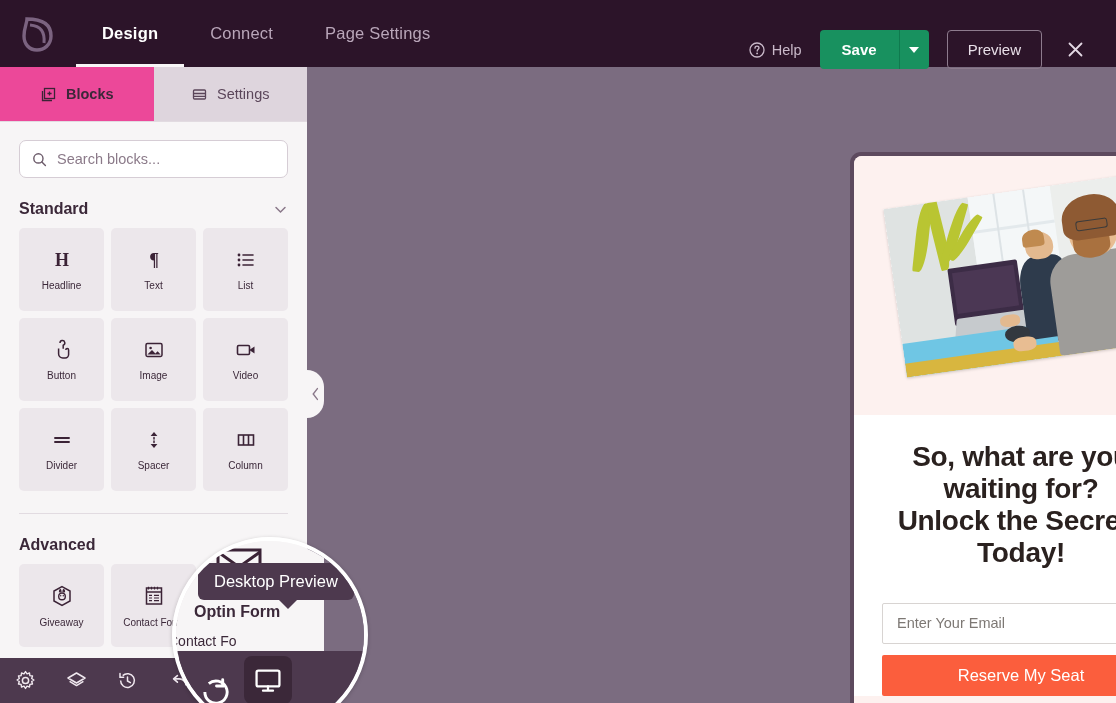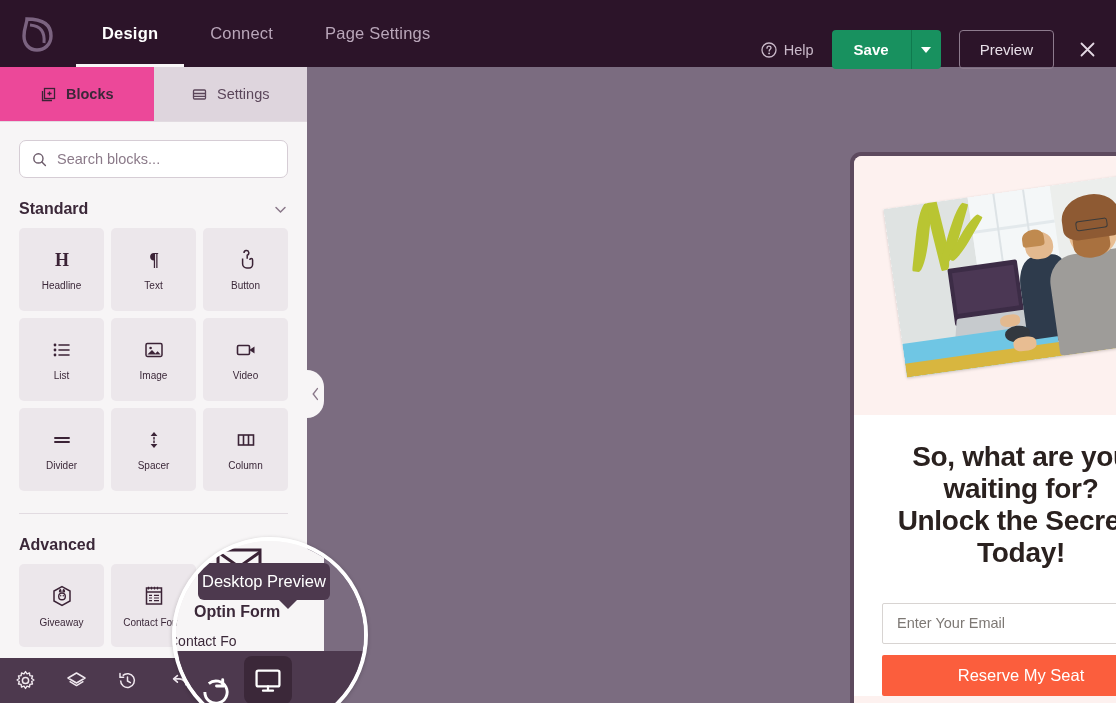--- a/index.html
+++ b/index.html
@@ -31,21 +31,21 @@
     color: #b9a6b9; font-size: 16.5px; letter-spacing: .2px;
     cursor: pointer; white-space: nowrap;
   }
   .nav-tab.active { color: #ffffff; font-weight: bold; }
   .nav-tab.active::after {
     content: ""; position: absolute; bottom: 0; left: 0; right: 0;
     height: 3px; background: #f7f5f6;
   }
   .header-right {
     margin-left: auto; display: flex; align-items: center;
-    gap: 18px; padding-right: 14px; margin-top: 32px;
+    gap: 18px; padding-right: 26px; margin-top: 32px;
   }
   .help-btn {
     display: flex; align-items: center; gap: 7px;
     color: #c9b9c9; font-size: 14.5px; cursor: pointer;
   }
   .save-group { display: flex; align-items: stretch; border-radius: 4px; overflow: hidden; }
   .save-btn {
     background: #18915f; color: #fff; font-size: 15px; font-weight: bold;
     padding: 0 22px; height: 39px; display: flex; align-items: center;
     cursor: pointer; border: none;
@@ -297,21 +297,21 @@
     position: absolute; left: 18px; top: 62px;
     font-size: 16px; color: #3b2839; font-weight: bold; white-space: nowrap;
   }
   .mag-contact {
     position: absolute; left: -8px; top: 92px;
     font-size: 14px; color: #3b2839; white-space: nowrap;
   }
   .tooltip {
     position: absolute; left: 22px; top: 22px;
     background: #4d394e; color: #ffffff;
-    font-size: 16.5px; padding: 9px 4px; border-radius: 6px;
+    font-size: 16.5px; padding: 9px 16px; border-radius: 6px;
     white-space: nowrap; z-index: 3;
   }
   .tooltip::after {
     content: ""; position: absolute; left: 80px; bottom: -9px;
     width: 0; height: 0;
     border-left: 10px solid transparent;
     border-right: 10px solid transparent;
     border-top: 10px solid #4d394e;
   }
   .mag-refresh { position: absolute; left: 22px; top: 133px; color: #fff; z-index: 4; }
@@ -485,36 +485,36 @@
         <span class="block-icon">
           <svg width="22" height="22" viewBox="0 0 22 22">
               <text x="11" y="17" text-anchor="middle" font-size="18" font-weight="bold" font-family="Liberation Serif, serif" fill="#3b2336">¶</text>
             </svg>
         </span>
         <span class="block-label">Text</span>
       </div>
       <div class="block-card">
         <span class="block-icon">
           <svg width="22" height="22" viewBox="0 0 22 22">
-            <path d="M9 4 a2.4 2.4 0 1 1 3.2 2.2 v3.6" fill="none" stroke="#3b2336" stroke-width="1.5"></path>
-            <path d="M7.6 9.5 v5.2 a4.2 4.2 0 0 0 4.2 4.2 h2.4 a3.4 3.4 0 0 0 3.4-3.4 v-4.6 a1.4 1.4 0 0 0-2.8 0" fill="none" stroke="#3b2336" stroke-width="1.5"></path>
-          </svg>
-        </span>
-        <span class="block-label">Button</span>
-      </div>
-      <div class="block-card">
-        <span class="block-icon">
-          <svg width="22" height="22" viewBox="0 0 22 22">
             <circle cx="4" cy="6" r="1.4" fill="#3b2336"></circle>
               <circle cx="4" cy="11" r="1.4" fill="#3b2336"></circle>
               <circle cx="4" cy="16" r="1.4" fill="#3b2336"></circle>
             <path d="M8 6 H18 M8 11 H18 M8 16 H18" stroke="#3b2336" stroke-width="1.6" stroke-linecap="round"></path>
           </svg>
         </span>
         <span class="block-label">List</span>
+      </div>
+      <div class="block-card">
+        <span class="block-icon">
+          <svg width="22" height="22" viewBox="0 0 22 22">
+            <path d="M9 4 a2.4 2.4 0 1 1 3.2 2.2 v3.6" fill="none" stroke="#3b2336" stroke-width="1.5"></path>
+            <path d="M7.6 9.5 v5.2 a4.2 4.2 0 0 0 4.2 4.2 h2.4 a3.4 3.4 0 0 0 3.4-3.4 v-4.6 a1.4 1.4 0 0 0-2.8 0" fill="none" stroke="#3b2336" stroke-width="1.5"></path>
+          </svg>
+        </span>
+        <span class="block-label">Button</span>
       </div>
       <div class="block-card">
         <span class="block-icon">
           <svg width="22" height="22" viewBox="0 0 22 22">
             <rect x="3" y="4.5" width="16" height="13" rx="1.4" fill="none" stroke="#3b2336" stroke-width="1.5"></rect>
             <circle cx="7.6" cy="9" r="1.3" fill="#3b2336"></circle>
             <path d="M4.4 15.6 L9 11 L12.4 14.4 L14.6 12.2 L17.6 15.6 Z" fill="#3b2336"></path>
           </svg>
         </span>
         <span class="block-label">Image</span>

